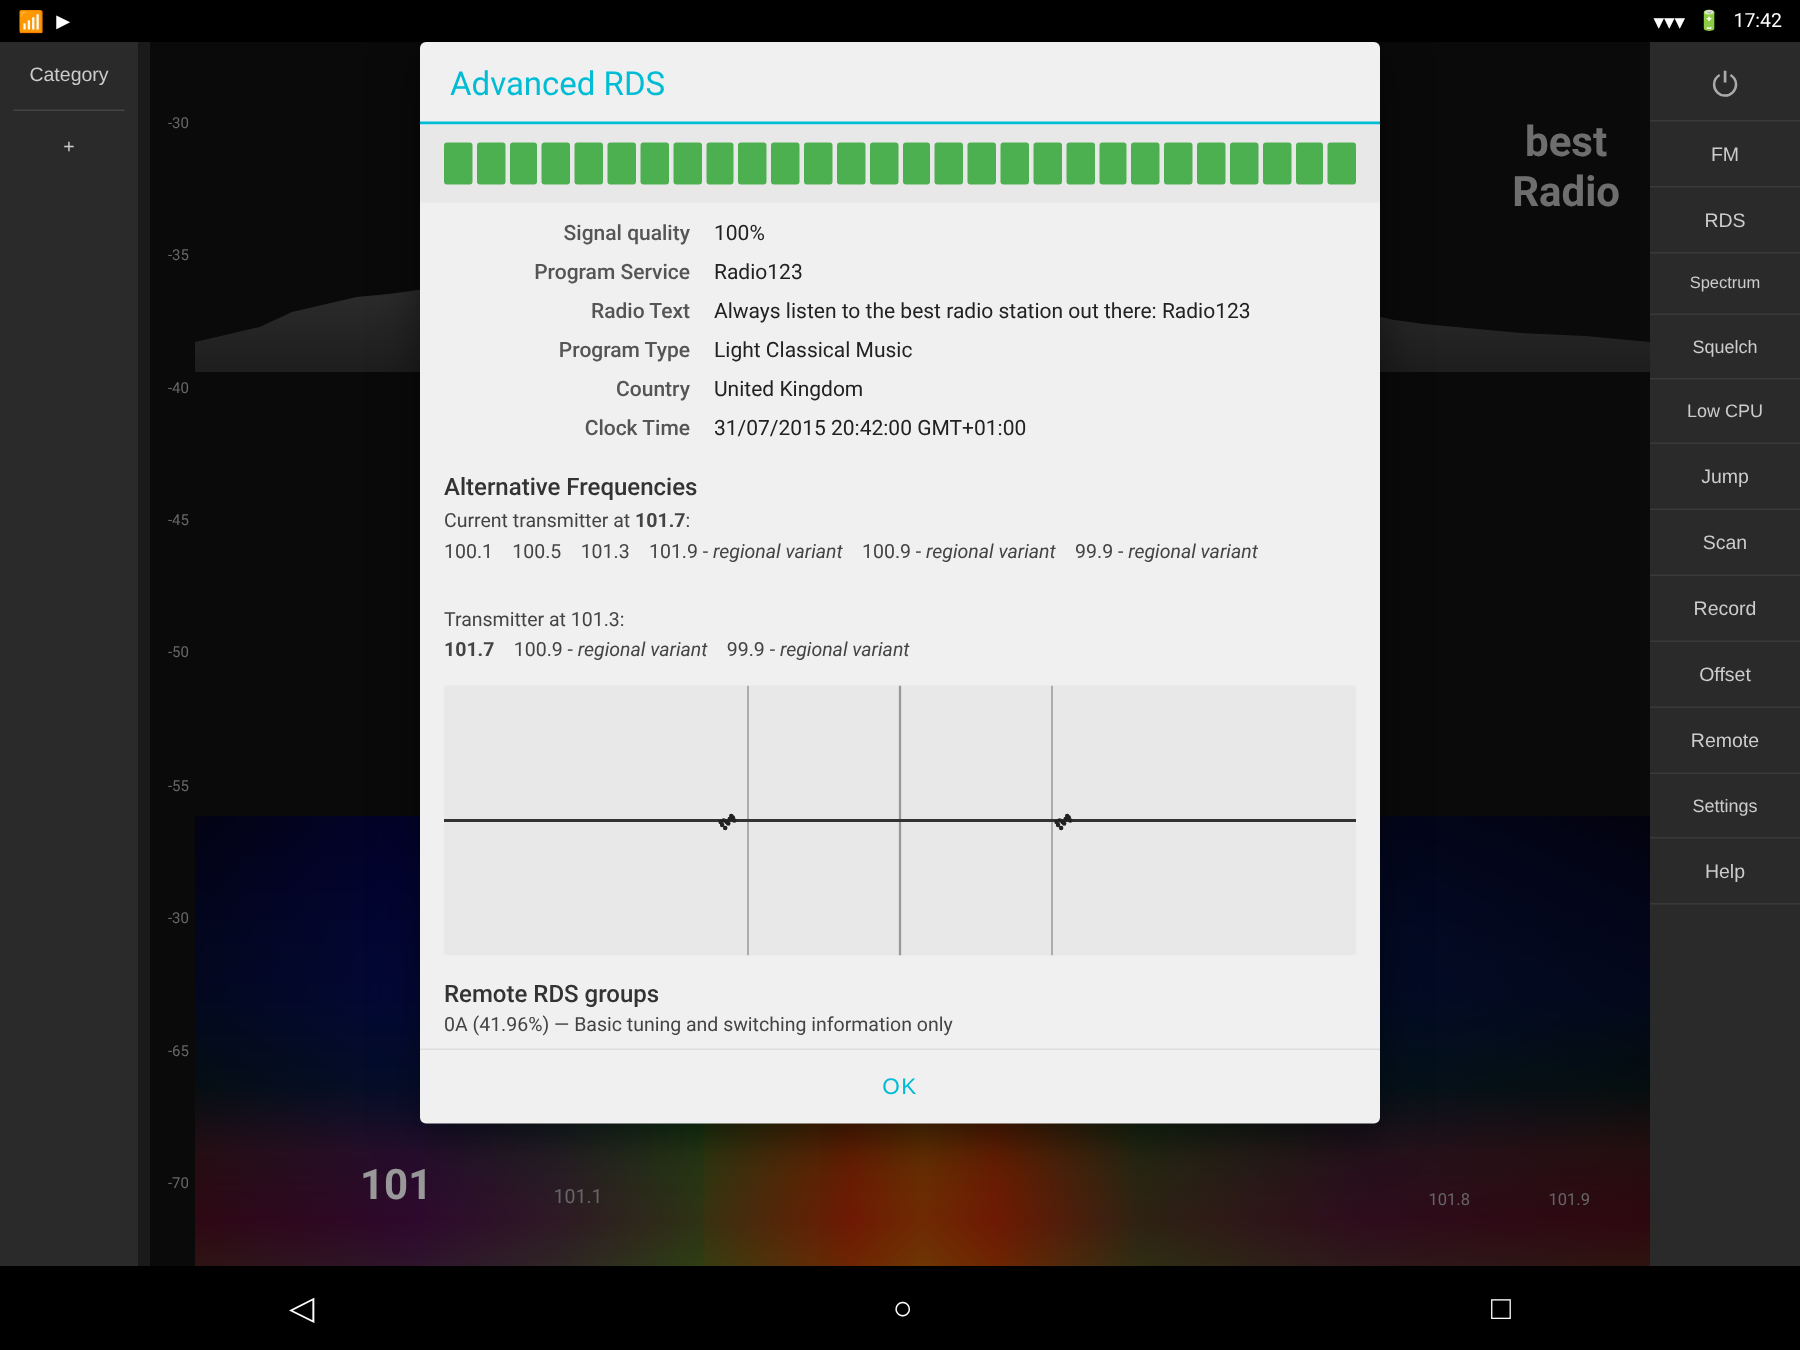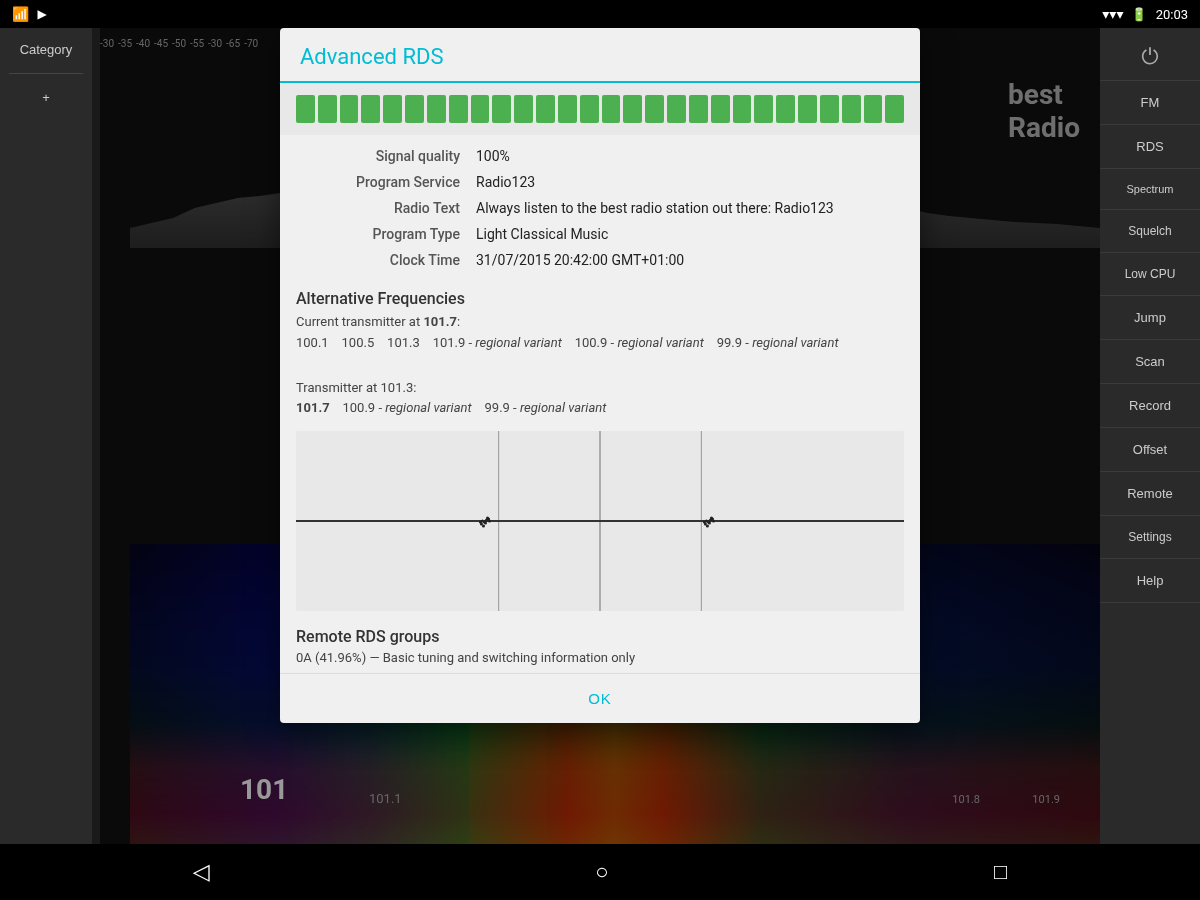--- a/index.html
+++ b/index.html
@@ -103,21 +103,21 @@
     }
 
     
     .y-labels {
       position: absolute;
       left: 0;
       top: 0;
       width: 30px;
       height: 100%;
       display: flex;
-      flex-direction: row;
+      flex-direction: column;
       justify-content: space-around;
       padding: 10px 0;
     }
     .y-label {
       color: #aaa;
       font-size: 10px;
       text-align: right;
       padding-right: 4px;
     }
 
@@ -281,21 +281,21 @@
     }
 
     
     .best-radio-text {
       position: absolute;
       top: 50px;
       right: 20px;
       color: #fff;
       font-size: 28px;
       font-weight: bold;
-      text-align: left;
+      text-align: center;
       opacity: 0.7;
       z-index: 5;
     }
 
     
     .spectrum-wave {
       position: absolute;
       top: 20px;
       left: 30px;
       right: 0;
@@ -325,21 +325,21 @@
 <body>
 
 <div id="status-bar">
   <div class="status-left">
     <span style="color:#fff;font-size:14px;">📶</span>
     <span style="color:#fff;font-size:12px;">▶</span>
   </div>
   <div class="status-right">
     <span style="font-size:14px;">▾▾▾</span>
     <span style="font-size:13px;">🔋</span>
-    <span>20:03</span>
+    <span>17:42</span>
   </div>
 </div>
 
 <div id="left-sidebar">
   <button class="sidebar-btn">Category</button>
   <div class="sidebar-divider"></div>
   <button class="sidebar-btn">+</button>
 </div>
 
 <div id="right-sidebar">
@@ -478,20 +478,24 @@
       </div>
       <div class="info-row">
         <span class="info-label">Radio Text</span>
         <span class="info-value">Always listen to the best radio station out there: Radio123</span>
       </div>
       <div class="info-row">
         <span class="info-label">Program Type</span>
         <span class="info-value">Light Classical Music</span>
       </div>
       <div class="info-row">
+        <span class="info-label">Country</span>
+        <span class="info-value">United Kingdom</span>
+      </div>
+      <div class="info-row">
         <span class="info-label">Clock Time</span>
         <span class="info-value">31/07/2015 20:42:00 GMT+01:00</span>
       </div>
     </div>
 
     <div id="alt-freq">
       <div class="alt-freq-title">Alternative Frequencies</div>
       <div class="alt-freq-text">
         Current transmitter at <span class="bold-freq">101.7</span>:
       </div>

